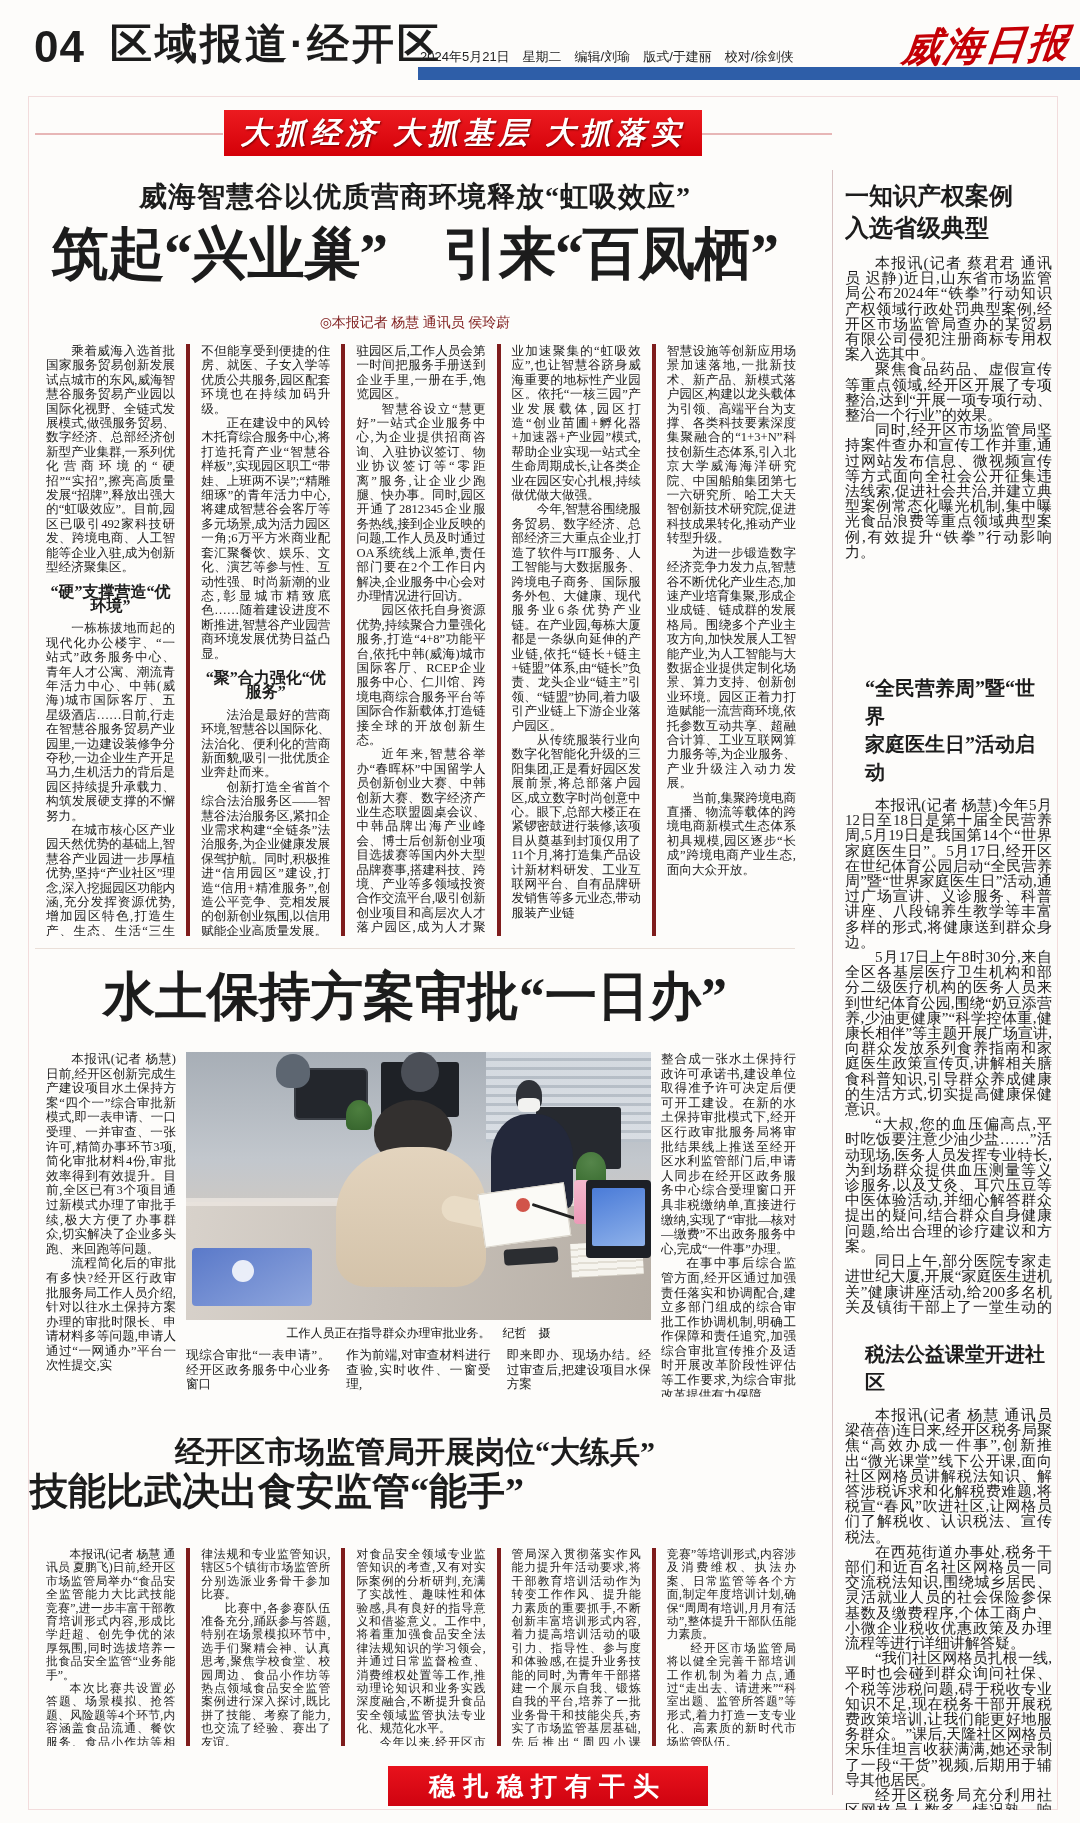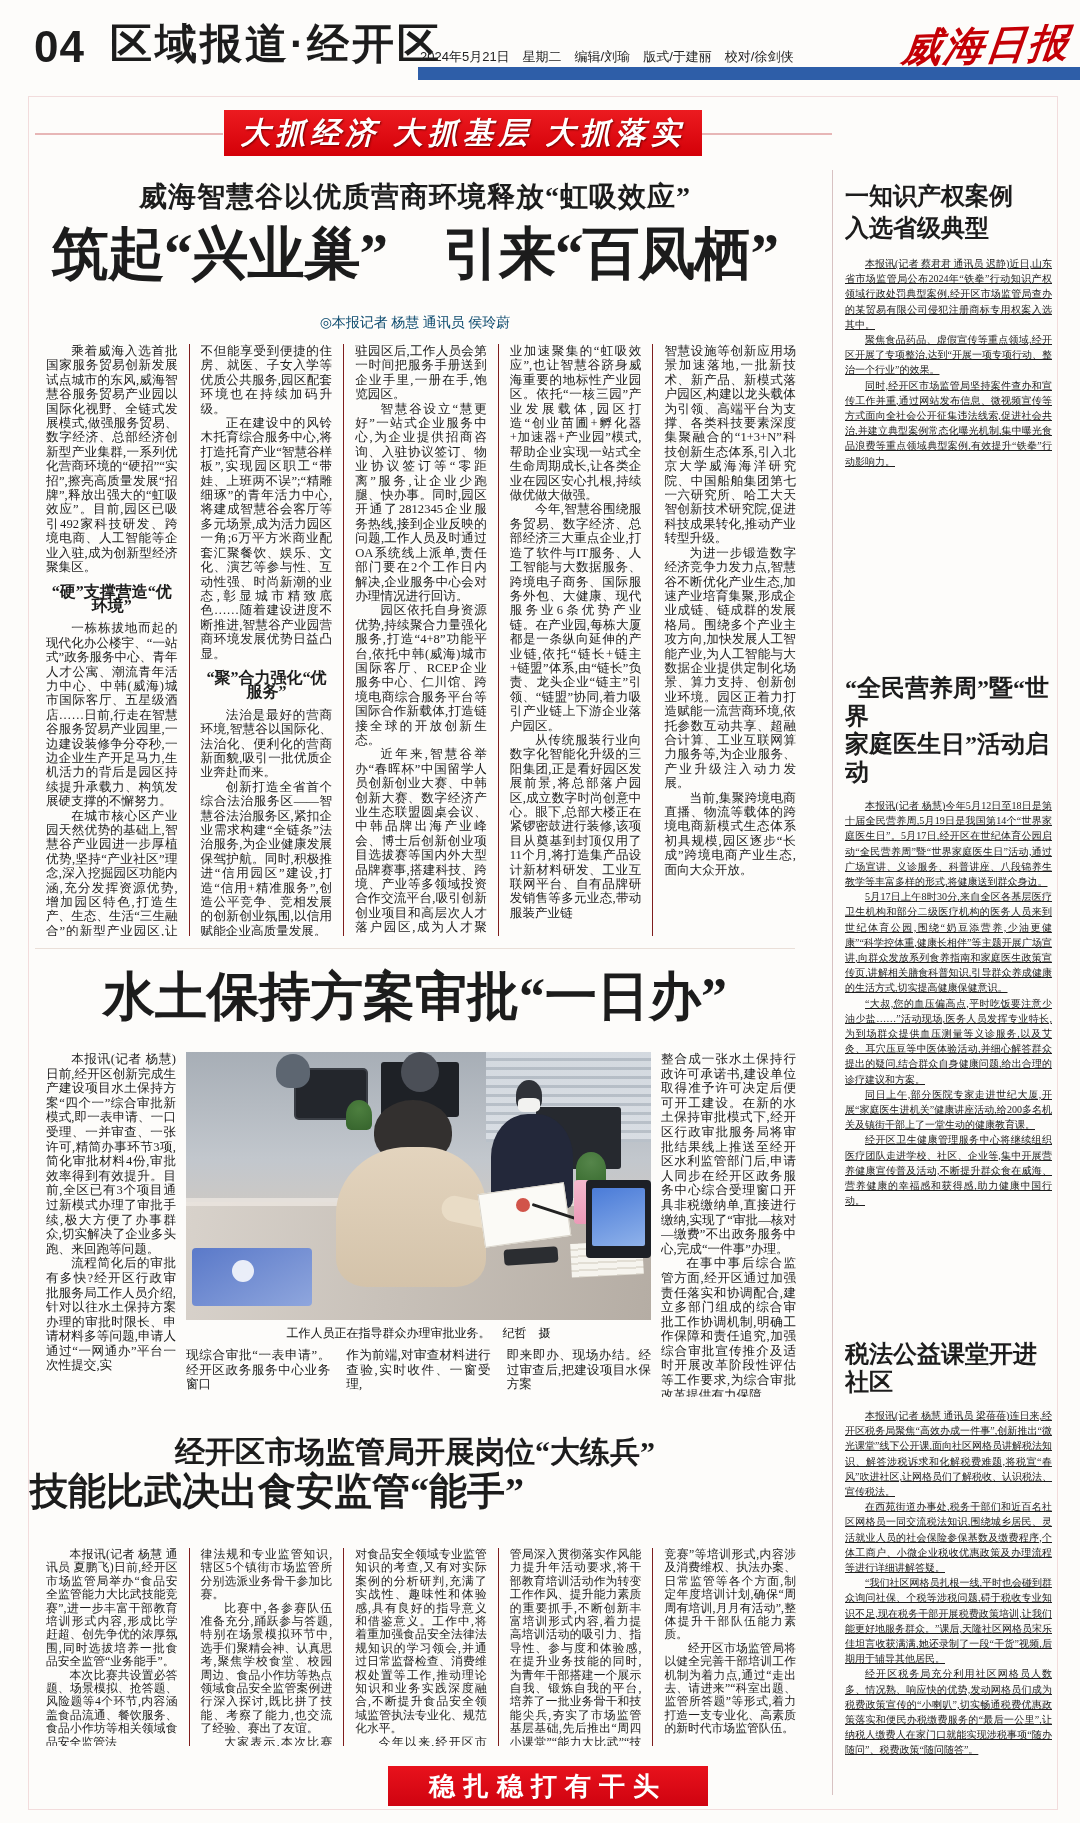--- a/index.html
+++ b/index.html
@@ -21,37 +21,37 @@
   .v-sep{left:832px;top:170px;width:1px;height:1625px;background:#d8c2c2;}
   
   .rule-l{left:35px;top:133px;width:188px;height:2px;background:#e7b6b6;}
   .rule-r{left:702px;top:133px;width:130px;height:2px;background:#e7b6b6;}
   .slogan{left:224px;top:110px;width:478px;height:46px;background:linear-gradient(180deg,#ec1b20,#d40008);
     color:#fff;display:flex;align-items:center;justify-content:center;
     font-size:30px;font-weight:900;font-style:italic;letter-spacing:5px;text-shadow:1px 1px 2px #7a0000;}
   
   .lead-kicker{left:35px;top:178px;width:760px;text-align:center;font-size:28px;font-weight:800;letter-spacing:1px;}
   .lead-headline{left:30px;top:216px;width:770px;text-align:center;font-size:57px;font-weight:900;letter-spacing:-1px;}
-  .lead-byline{left:35px;top:314px;width:760px;text-align:center;font-size:14px;color:#0c4a6e;}
+  .lead-byline{left:35px;top:314px;width:760px;text-align:center;font-size:14px;color:#7f1d1d;}
   .cols{display:flex;}
   .col{flex:1;padding:0 11px;overflow:hidden;text-align:justify;}
-  .col + .col{border-left:1px solid #7f1d1d;}
+  .col + .col{border-left:4px solid #7f1d1d;}
   .col:first-child{padding-left:0;}
   .col:last-child{padding-right:0;}
   .lead-cols{left:46px;top:344px;width:750px;height:592px;}
   .lead-cols .col{font-size:12.6px;line-height:14.4px;}
   p.para,p.pc{margin:0;}
   p.para{text-indent:2em;}
   p.subhead{margin:10px 0 8px 0;text-align:center;font-size:16px;font-weight:900;text-indent:0;}
   
   .sidebar{left:845px;top:180px;width:207px;}
   .sb-art{margin-bottom:26px;}
   .sb-title{font-size:24px;font-weight:900;line-height:32px;margin-bottom:12px;}
-  .sb-title.small{font-size:24px;line-height:28px;}
-  .sb-body{font-size:10px;line-height:15.2px;text-align:justify;text-decoration:underline;}
+  .sb-title.small{font-size:20px;line-height:28px;margin-left:20px;}
+  .sb-body{font-size:15px;line-height:15.2px;text-align:justify;}
   .sb-a1{height:468px;overflow:hidden;}
   .sb-a2{height:640px;overflow:hidden;}
   .sb-a3{height:470px;overflow:hidden;}
   
   .water-top-rule{left:35px;top:948px;width:760px;height:1px;background:#eadfd8;}
   .water-headline{left:35px;top:962px;width:760px;text-align:center;font-size:52px;font-weight:900;}
   .water-row{left:46px;top:1052px;width:750px;height:345px;display:flex;}
   .water-left{width:130px;font-size:12.6px;line-height:14.6px;text-align:justify;overflow:hidden;}
   .water-center{width:465px;margin:0 10px;}
   .water-right{width:135px;font-size:12.6px;line-height:14.6px;text-align:justify;overflow:hidden;}

